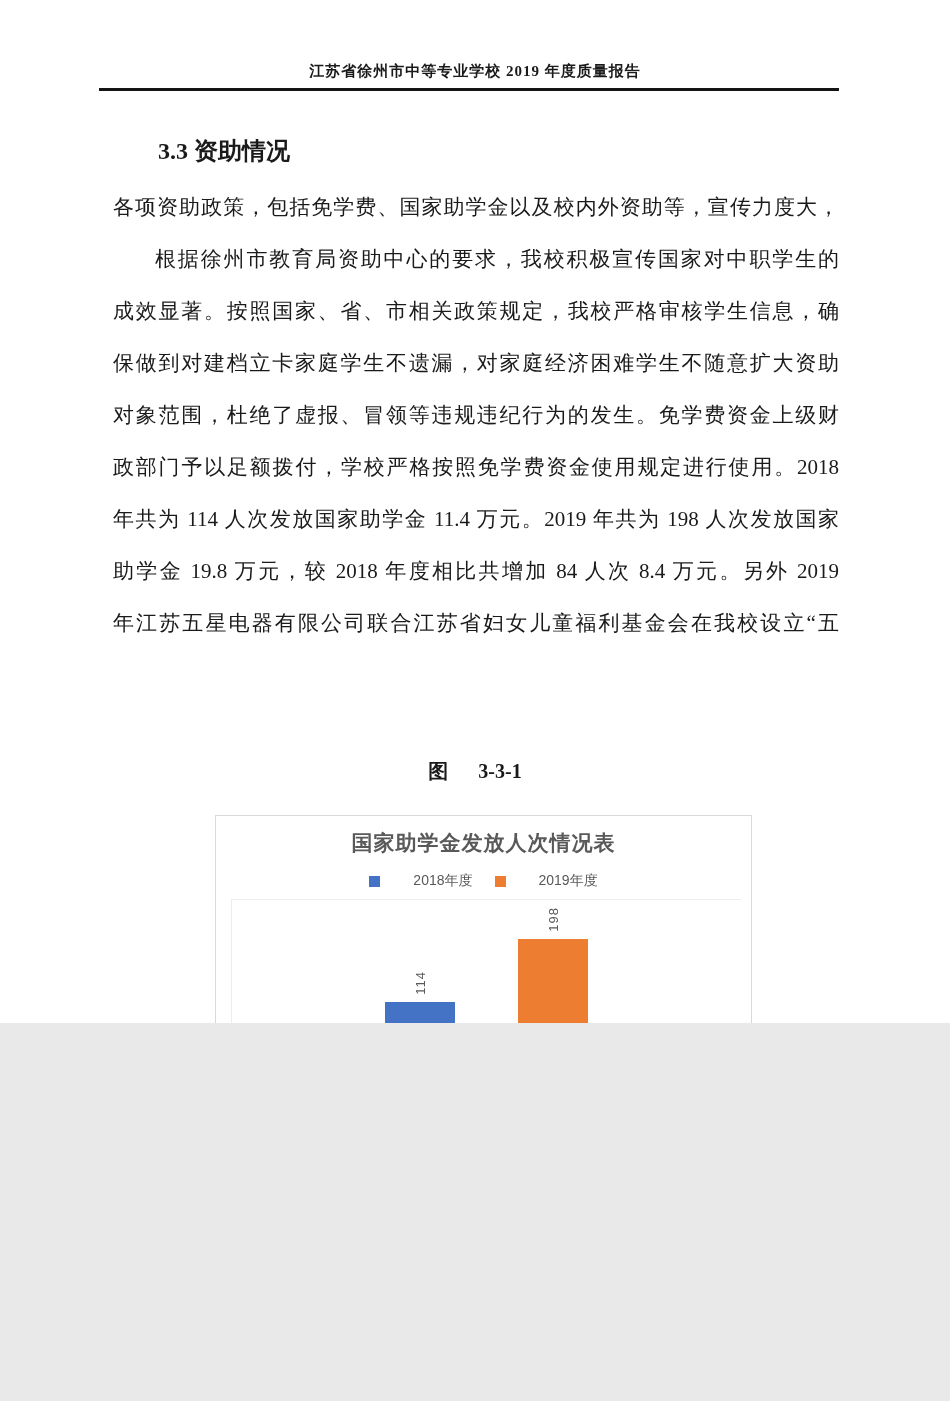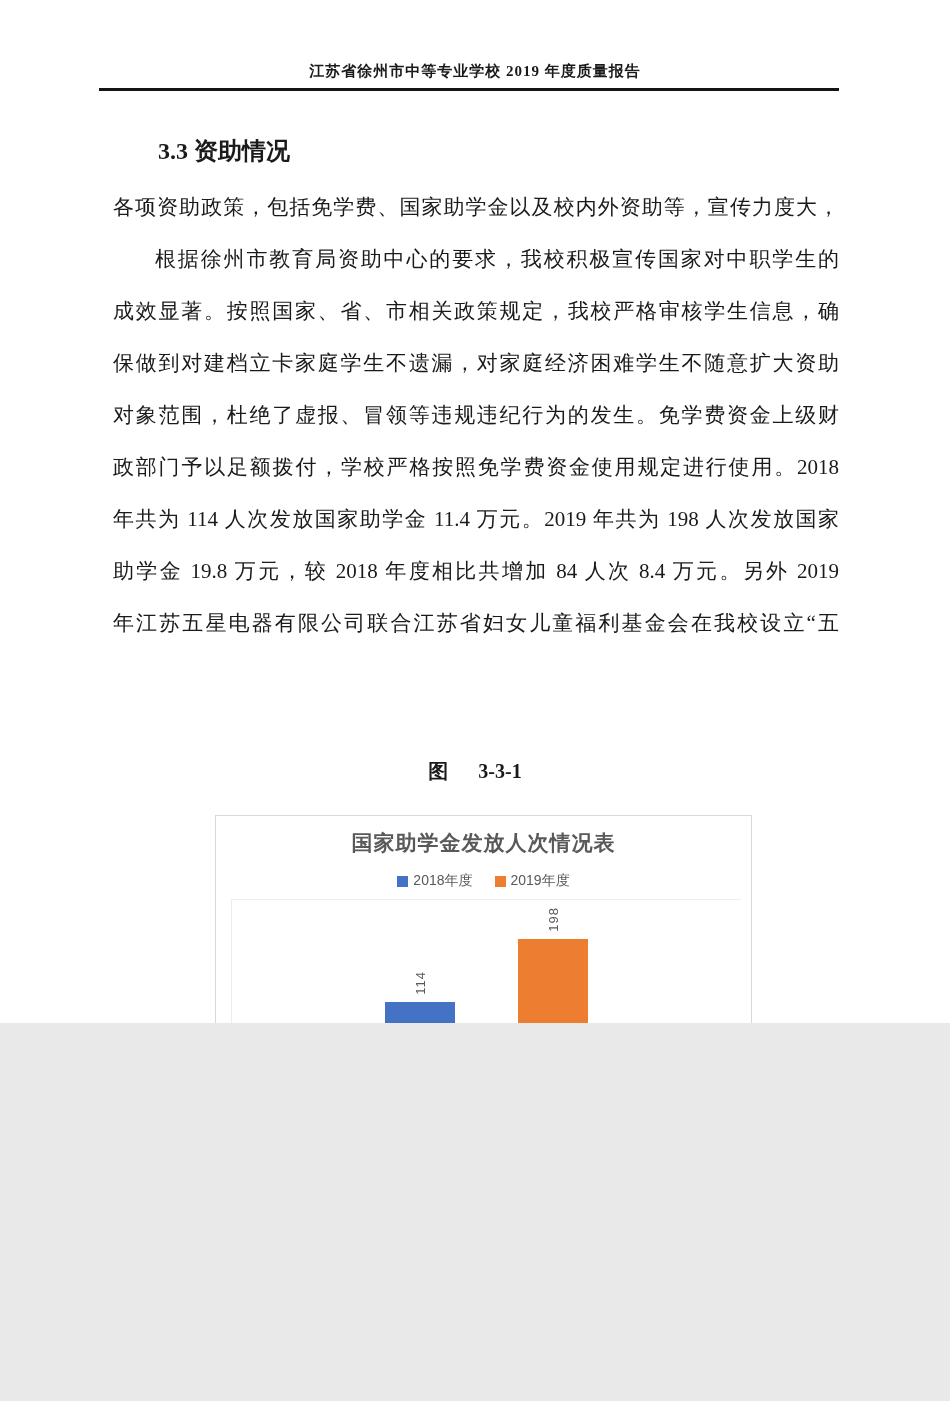--- a/index.html
+++ b/index.html
@@ -86,21 +86,21 @@
   .chart-legend {
     position: absolute;
     top: 56px; left: 0; right: 0;
     display: flex;
     justify-content: center;
     align-items: center;
     gap: 22px;
     font-size: 14px;
     color: #595959;
   }
-  .legend-item { display: flex; align-items: center; }
+  .legend-item { display: flex; align-items: center; gap: 28px; }
   .legend-swatch {
     display: inline-block;
     width: 11px; height: 11px;
     margin-right: 5px;
   }
   .plot {
     position: absolute;
     top: 83px; left: 15px;
     width: 510px; height: 189px;
     border-top: 1px solid #ededed;

